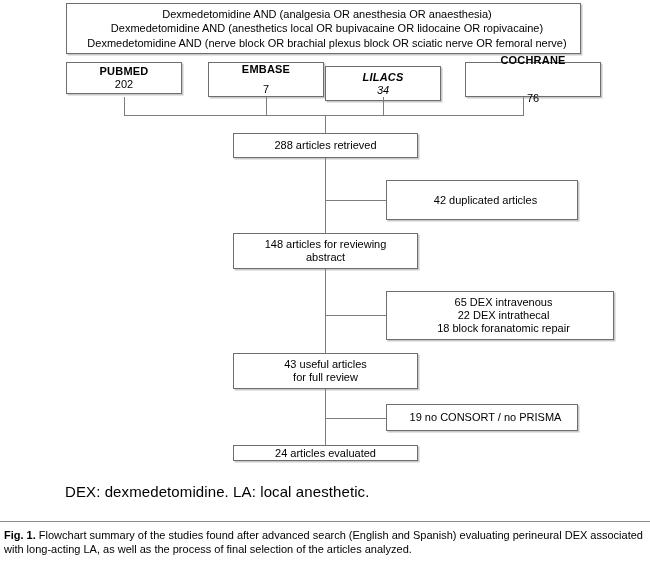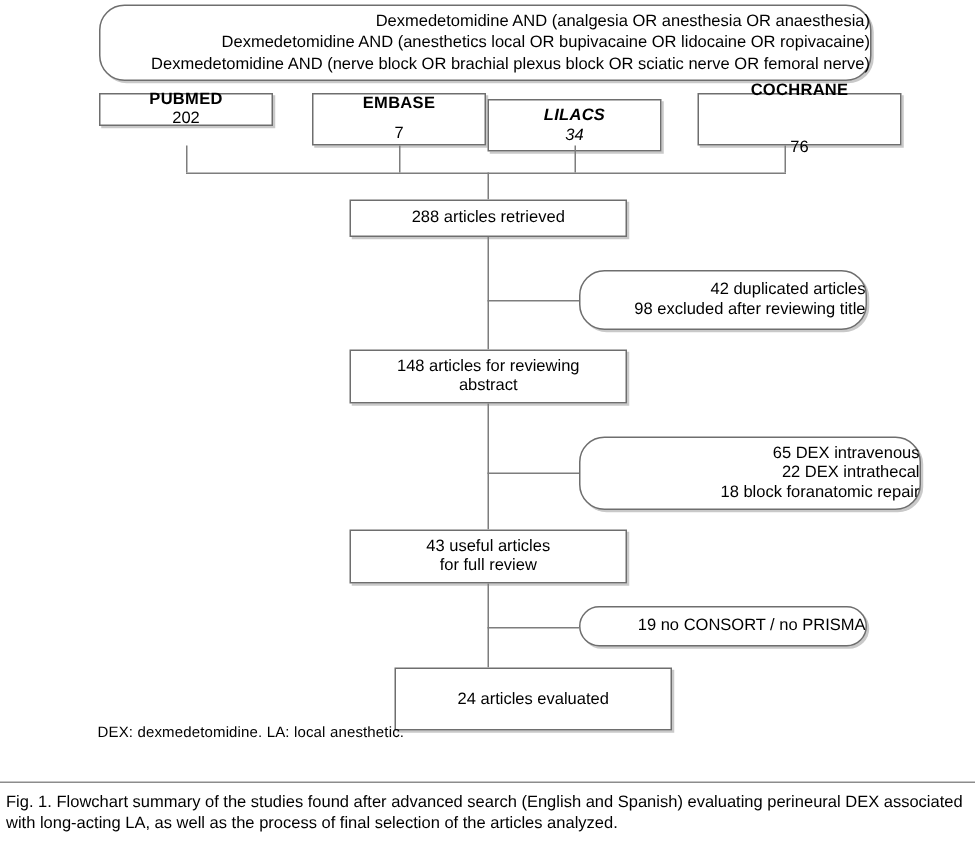--- a/index.html
+++ b/index.html
@@ -23,71 +23,71 @@
     background: #ffffff;
     border: 1px solid #6e6e6e;
     box-shadow: 1.5px 1.5px 0 0 #c9c9c9;
     display: flex;
     flex-direction: column;
     justify-content: center;
     font-size: 11px;
     line-height: 13px;
   }
   .box.center { align-items: center; text-align: center; }
-  .box.left   { align-items: flex-end; text-align: left; padding-left: 7px; border-radius: 17px; }
+  .box.left   { align-items: center; text-align: left; padding-left: 7px; }
 
   .db-name { font-weight: bold; font-size: 11px; letter-spacing: .2px; }
   .db-count { font-size: 11px; }
 
   .query-line { font-size: 11px; line-height: 14.5px; }
 
   
   .ln {
     position: absolute;
     background: #7d7d7d;
   }
   .vl { width: 1px; }
   .hl { height: 1px; }
 
   
   #footnote {
     position: absolute;
     left: 65px;
     top: 483px;
-    font-size: 10px;
+    font-size: 15px;
     letter-spacing: .1px;
   }
   #caption-rule {
     position: absolute;
     left: 0;
     top: 521px;
     width: 650px;
     height: 1px;
     background: #8c8c8c;
   }
   #caption {
     position: absolute;
     left: 4px;
     top: 528px;
     width: 644px;
     font-size: 11px;
     line-height: 14px;
   }
-  #caption b { font-weight: normal; }
+  #caption b { font-weight: bold; }
 </style>
 </head>
 <body>
 
 <div class="box left" id="search-box" style="left:66px; top:3px; width:515px; height:51px;">
   <div class="query-line">Dexmedetomidine AND (analgesia OR anesthesia OR anaesthesia)</div>
   <div class="query-line">Dexmedetomidine AND (anesthetics local OR bupivacaine OR lidocaine OR ropivacaine)</div>
   <div class="query-line">Dexmedetomidine AND (nerve block OR brachial plexus block OR sciatic nerve OR femoral nerve)</div>
 </div>
 
-<div class="box center" style="left:66px; top:62px; width:116px; height:22px;">
+<div class="box center" style="left:66px; top:62px; width:116px; height:32px;">
   <div class="db-name">PUBMED</div>
   <div class="db-count">202</div>
 </div>
 
 <div class="box center" style="left:208px; top:62px; width:116px; height:35px;justify-content:space-between;">
   <div class="db-name">EMBASE</div>
   <div class="db-count">7</div>
 </div>
 
 <div class="box center" style="left:325px; top:66px; width:116px; height:35px;font-style:italic;">
@@ -109,21 +109,20 @@
 
 <div class="box center" style="left:233px; top:133px; width:185px; height:25px;">
   <div>288 articles retrieved</div>
 </div>
 
 <div class="ln vl" style="left:325px; top:158px; width:1px; height:75px;"></div>
 <div class="ln hl" style="left:325px; top:200px; width:61px;"></div>
 
 <div class="box left" style="left:386px; top:180px; width:192px; height:40px;">
   <div>42 duplicated articles</div>
-  <div>98 excluded after reviewing title</div>
 </div>
 
 <div class="box center" style="left:233px; top:233px; width:185px; height:36px;">
   <div>148 articles for reviewing</div>
   <div>abstract</div>
 </div>
 
 <div class="ln vl" style="left:325px; top:269px; height:84px;"></div>
 <div class="ln hl" style="left:325px; top:315px; width:61px;"></div>
 
@@ -138,20 +137,20 @@
   <div>for full review</div>
 </div>
 
 <div class="ln vl" style="left:325px; top:389px; height:56px;"></div>
 <div class="ln hl" style="left:325px; top:418px; width:61px;"></div>
 
 <div class="box left" style="left:386px; top:404px; width:192px; height:27px;">
   <div>19 no CONSORT / no PRISMA</div>
 </div>
 
-<div class="box center" style="left:233px; top:445px; width:185px; height:42px;margin-left:30px;">
+<div class="box center" style="left:233px; top:445px; width:185px; height:16px;">
   <div>24 articles evaluated</div>
 </div>
 
 <div id="footnote">DEX: dexmedetomidine. LA: local anesthetic.</div>
 
 <div id="caption-rule"></div>
 <div id="caption"><b>Fig. 1.</b> <span>Flowchart summary of the studies found after advanced search (English and Spanish) evaluating perineural DEX associated with long-acting LA, as well as the process of final selection of the articles analyzed.</span></div>
 
 </body></html>

